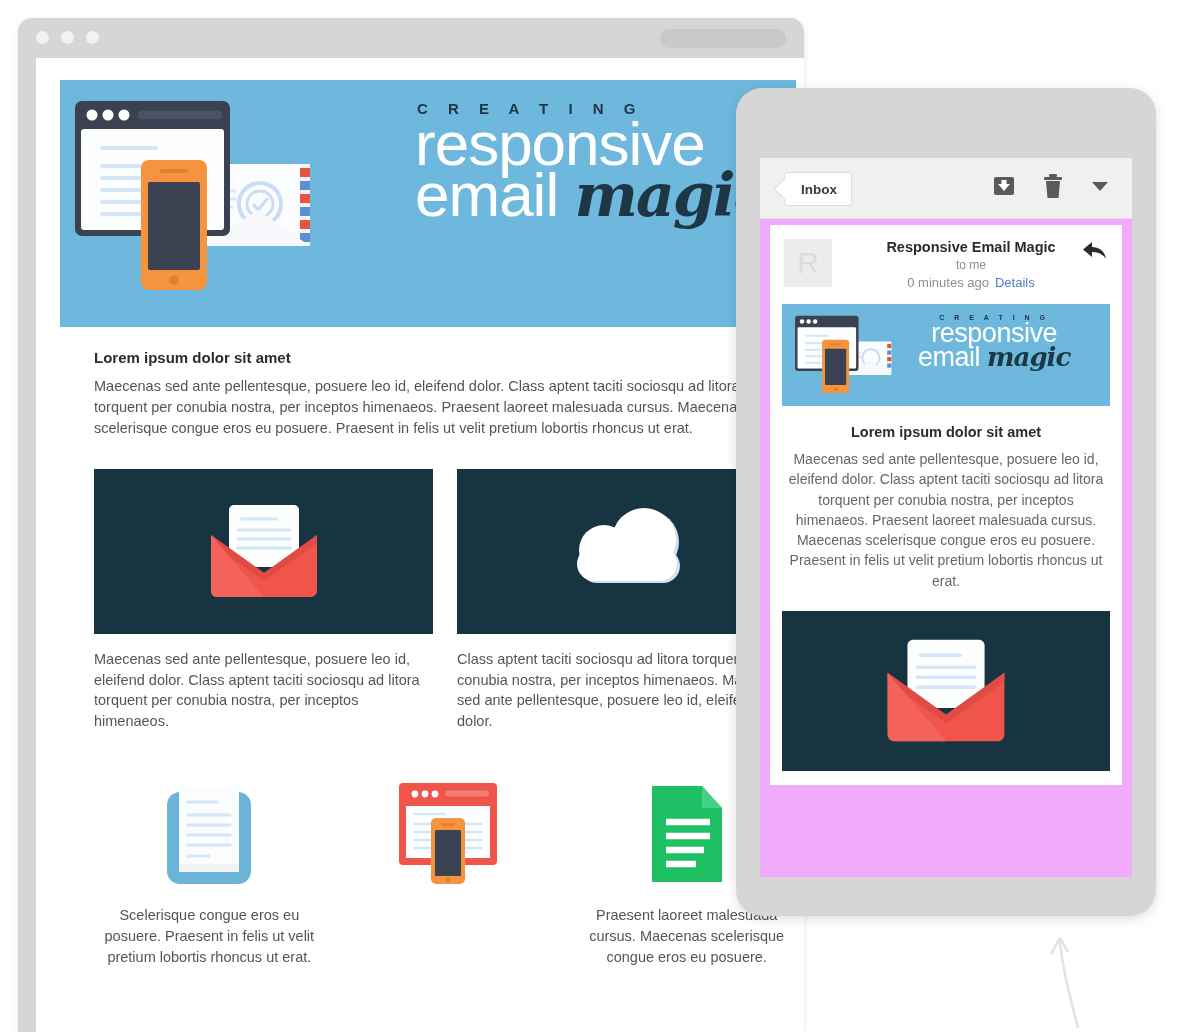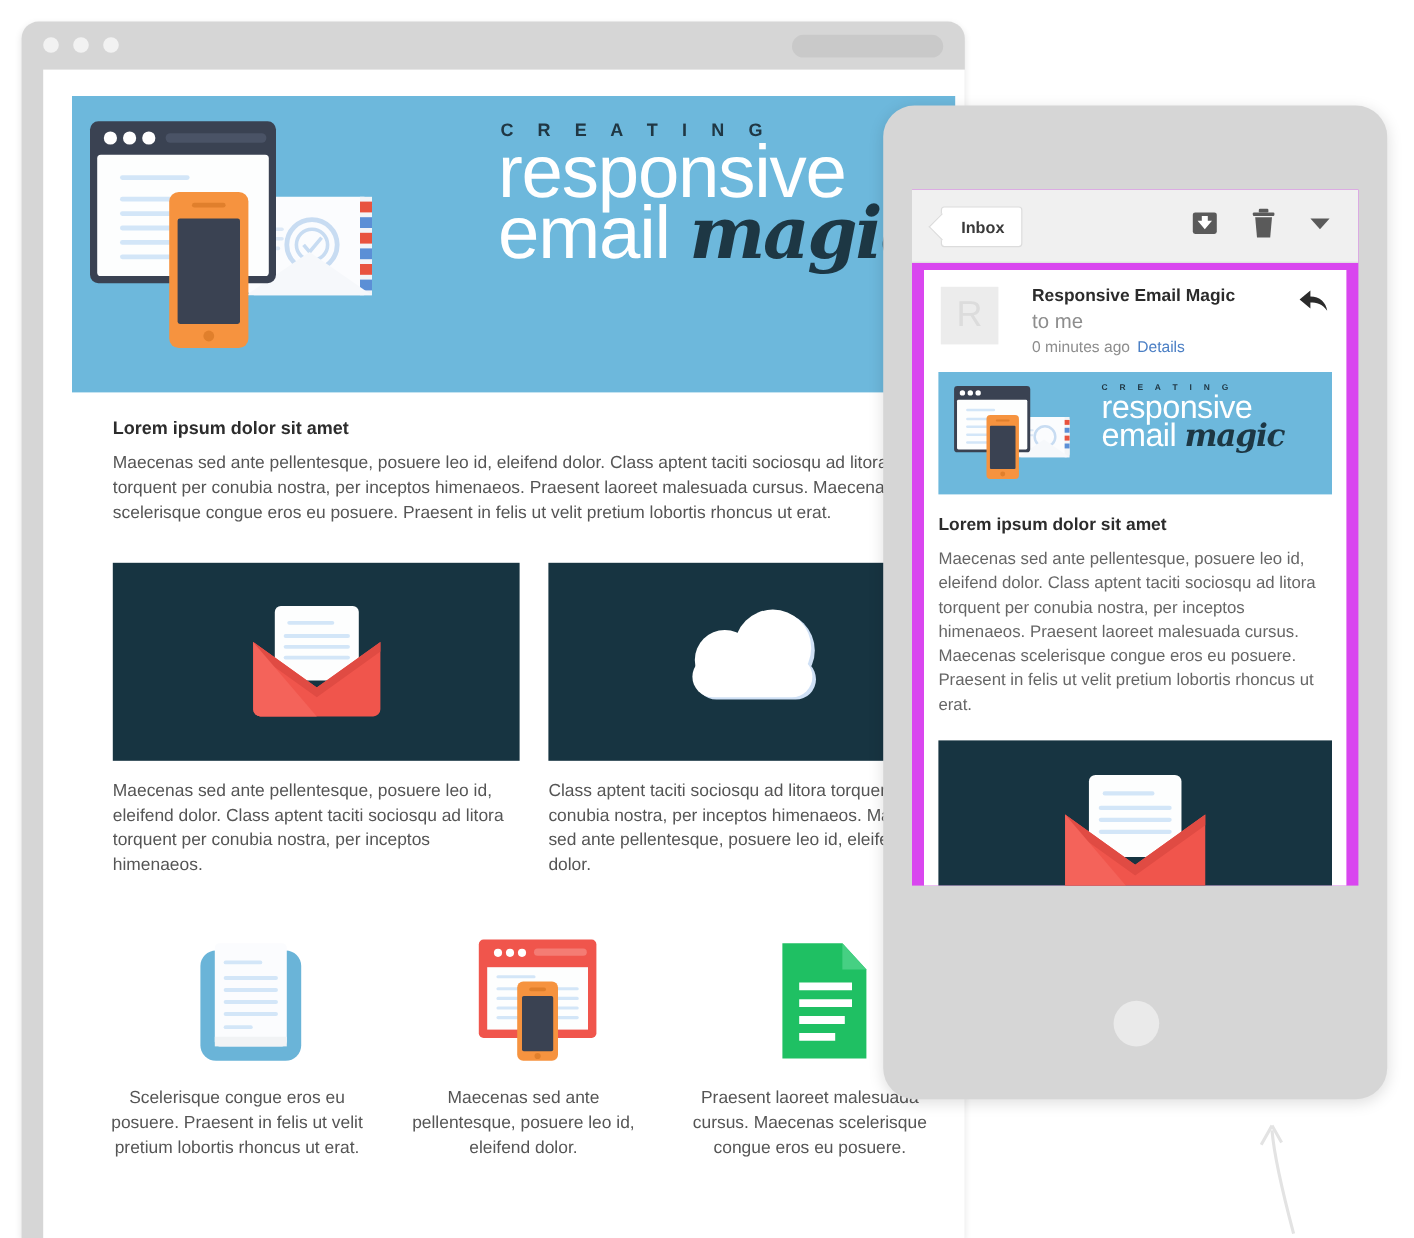--- a/index.html
+++ b/index.html
@@ -51,40 +51,40 @@
 
   .panels{display:flex;gap:24px;margin:30px 0 0 34px;}
   .panel{
     width:344px;height:165px;background:#173441;
     display:flex;align-items:center;justify-content:center;
   }
   .cols{display:flex;gap:24px;margin:15px 0 0 34px;}
   .col{width:344px;font-size:14.5px;line-height:1.42;color:#555;}
 
   .icons{display:flex;margin:46px 0 0 30px;width:716px;}
-  .icell{width:239px;display:flex;flex-direction:column;}
+  .icell{width:239px;display:flex;flex-direction:column;align-items:center;}
   .icell .glyph{height:110px;display:flex;align-items:flex-end;justify-content:center;}
   .icell .cap{
     margin-top:18px;font-size:14.5px;line-height:1.42;color:#555;
     text-align:center;width:215px;
   }
 
   
   .phone{
     position:absolute;left:736px;top:88px;width:420px;height:828px;
     background:#d6d6d6;border-radius:26px;
     box-shadow:0 3px 12px rgba(0,0,0,.13);
   }
   .ph-cam{position:absolute;left:174px;top:114px;width:14px;height:14px;border-radius:50%;background:#e4e4e4;}
   .ph-spk{position:absolute;left:198px;top:114px;width:64px;height:14px;border-radius:7px;background:#e8e8e8;}
   .ph-home{position:absolute;left:192px;top:746px;width:38px;height:38px;border-radius:50%;background:#eaeaea;}
 
   .ph-screen{
-    position:absolute;left:24px;top:70px;width:372px;height:580px;
-    background:#d946ef;overflow:hidden;
+    position:absolute;left:24px;top:70px;width:372px;height:719px;
+    background:#f0abfc;overflow:hidden;text-align:center;
   }
   .gm-bar{position:relative;height:60px;background:#f0f0f0;border-bottom:1px solid #e0e0e0;}
   .inbox-btn{
     position:absolute;left:24px;top:14px;height:32px;padding:0 14px 0 16px;
     background:#fff;border:1px solid #dcdcdc;border-radius:3px;
     display:flex;align-items:center;font-size:13.5px;font-weight:700;color:#3a3a3a;
   }
   .inbox-btn:before{
     content:"";position:absolute;left:-8px;top:8px;width:15px;height:15px;
     background:#fff;border-left:1px solid #dcdcdc;border-bottom:1px solid #dcdcdc;
@@ -100,21 +100,21 @@
 
   .gm-card{margin:6px 10px 0 10px;background:#fff;min-height:560px;}
   .gm-head{display:flex;padding:14px 14px 10px 14px;}
   .avatar{
     width:48px;height:48px;background:#ececec;color:#dcdcdc;
     font-size:30px;display:flex;align-items:center;justify-content:center;
     font-weight:400;flex:none;
   }
   .gm-meta{flex:1;margin-left:28px;}
   .gm-from{font-size:14.5px;font-weight:700;color:#2b2b2b;}
-  .gm-to{font-size:17px;color:#8d8d8d;margin-top:3px;}
+  .gm-to{font-size:12px;color:#8d8d8d;margin-top:3px;}
   .gm-time{font-size:13px;color:#8d8d8d;margin-top:3px;}
   .gm-time .details{color:#4a7ec4;margin-left:6px;}
 
   .m-hero{
     position:relative;margin:4px 12px 0 12px;height:102px;background:#6db8dc;overflow:hidden;
   }
   .m-hero-art{position:absolute;left:8px;top:8px;width:108px;height:86px;}
   .m-hero-copy{position:absolute;left:136px;top:10px;color:#fff;}
   .m-creating{font-size:7px;letter-spacing:4px;font-weight:700;color:#203744;margin-bottom:1px;}
   .m-resp{font-size:27px;line-height:.88;font-weight:300;color:#fff;letter-spacing:-.5px;white-space:nowrap;}
@@ -274,21 +274,20 @@
                   <line x1="22" y1="55" x2="88" y2="55"></line>
                   <line x1="22" y1="63" x2="88" y2="63"></line>
                   <line x1="22" y1="71" x2="88" y2="71"></line>
                 </g>
                 <rect x="38" y="41" width="34" height="66" rx="5" fill="#f6933f"></rect>
                 <rect x="42" y="53" width="26" height="46" rx="1.5" fill="#3a4252"></rect>
                 <rect x="48" y="46" width="14" height="3" rx="1.5" fill="#e07f2c"></rect>
                 <circle cx="55" cy="103" r="2.6" fill="#e07f2c"></circle>
               </svg>
             </div>
-            <div class="cap">Maecenas sed ante pellentesque, posuere leo id, eleifend dolor.</div>
           </div>
           <div class="icell">
             <div class="glyph">
               <svg width="86" height="105" viewBox="0 0 86 105">
                 <path d="M8 4 L58 4 L78 26 L78 100 L8 100 Z" fill="#1fc063"></path>
                 <path d="M58 4 L78 26 L58 26 Z" fill="#46d083"></path>
                 <g stroke="#ffffff" stroke-width="6.5" stroke-linecap="butt">
                   <line x1="22" y1="40" x2="66" y2="40"></line>
                   <line x1="22" y1="54" x2="66" y2="54"></line>
                   <line x1="22" y1="68" x2="60" y2="68"></line>

